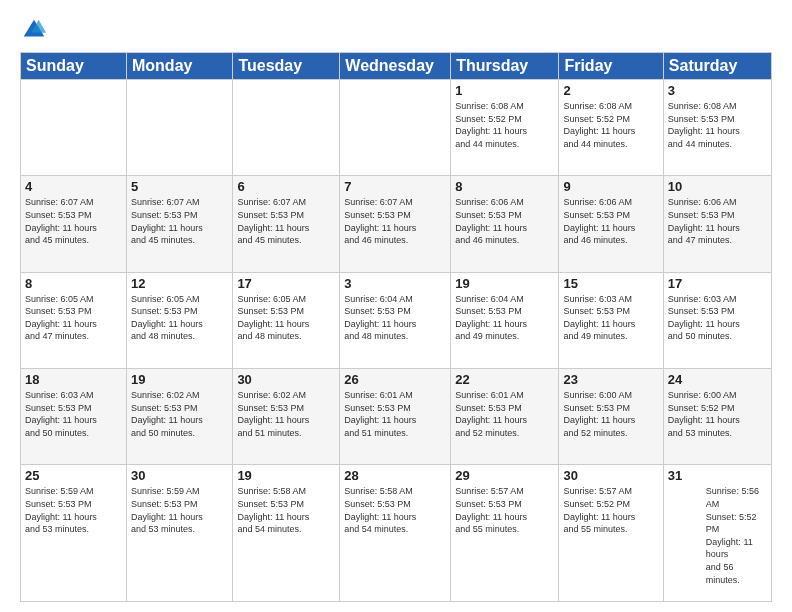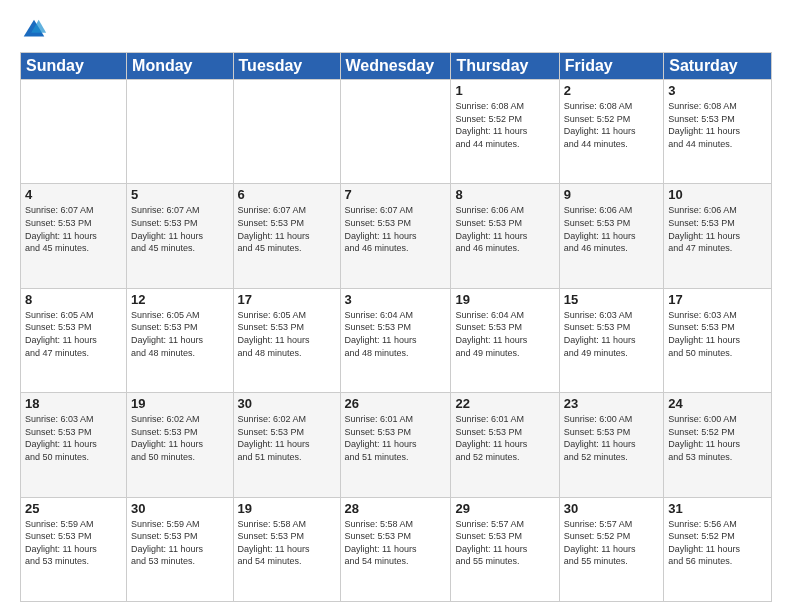--- a/index.html
+++ b/index.html
@@ -361,21 +361,21 @@
             </td>
             <td>
               <span class="day-number">30</span>
               <div class="day-info" style="white-space: pre-line;">Sunrise: 5:57 AM
 Sunset: 5:52 PM
 Daylight: 11 hours
 and 55 minutes.</div>
             </td>
             <td>
               <span class="day-number">31</span>
-              <div class="day-info" style="white-space: pre-line;">Sunrise: 5:56 AM
+              <div class="day-info" style="white-space: pre-line; margin-left: 38px;">Sunrise: 5:56 AM
 Sunset: 5:52 PM
 Daylight: 11 hours
 and 56 minutes.</div>
             </td>
           </tr>
         </tbody>
     </table>
   </div>
 </div>
 

